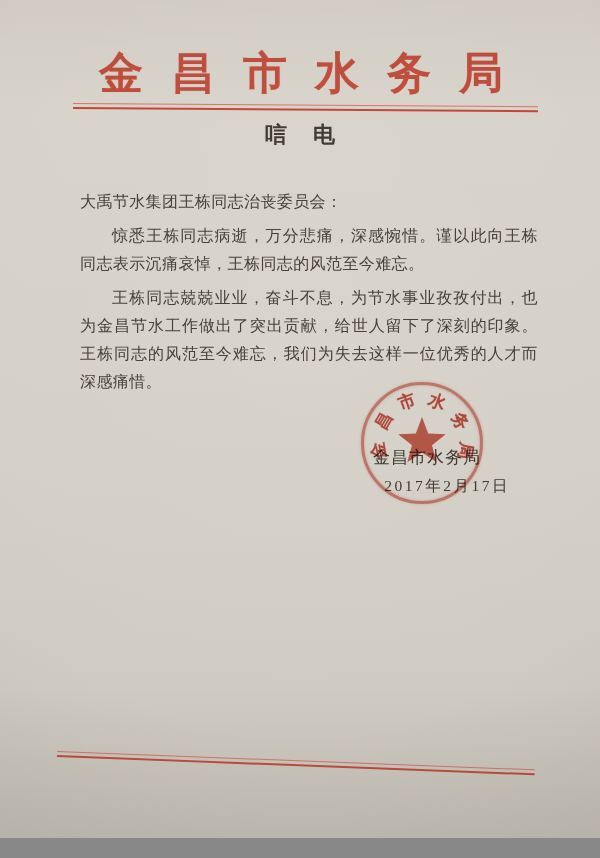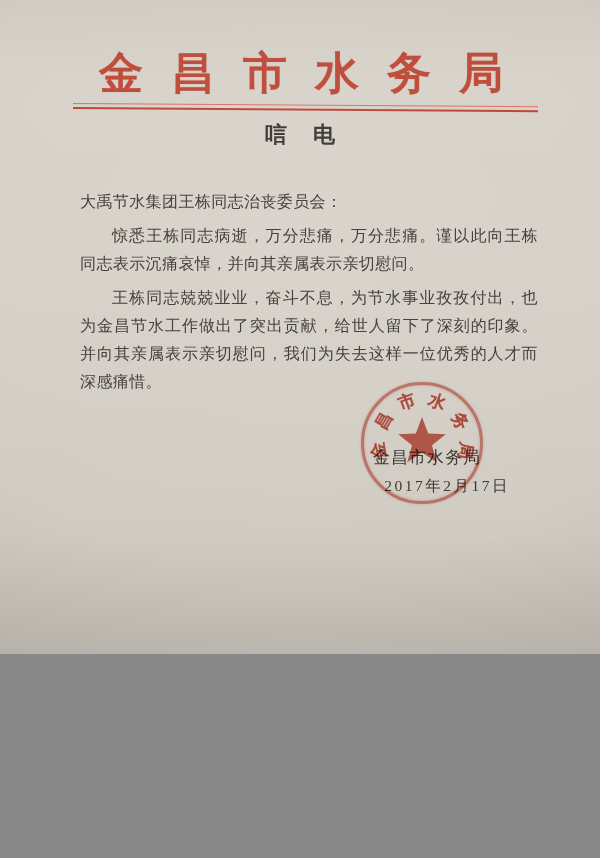--- a/index.html
+++ b/index.html
@@ -1,18 +1,18 @@
 <!DOCTYPE html>
 <html><head>
 <meta charset="utf-8">
 <style>
   html,body { margin:0; padding:0; background:#888; }
   .page {
     position:relative;
-    width:600px; height:654px;
+    width:600px; height:838px;
     margin:0 auto;
     background: linear-gradient(180deg, #d9d4cb 0%, #d6d1c8 45%, #d2cdc4 75%, #ccc7be 100%);
     overflow:hidden;
     font-family:"Liberation Serif","DejaVu Serif",serif;
   }
   
   .page::after {
     content:""; position:absolute; inset:0; pointer-events:none;
     background:
       radial-gradient(ellipse 120% 90% at 50% 38%, rgba(255,255,255,0.06) 0%, rgba(70,64,54,0.0) 55%, rgba(70,64,54,0.12) 100%),
@@ -103,22 +103,22 @@
 <div class="page">
 
   <h1 class="agency-name">金昌市水务局</h1>
 
   <div class="rule-top"></div>
 
   <h2 class="doc-title">唁电</h2>
 
   <div class="letter-body">
     <p class="salutation">大禹节水集团王栋同志治丧委员会：</p>
-    <p>惊悉王栋同志病逝，万分悲痛，万分悲痛。谨以此向王栋同志表示沉痛哀悼，并向其亲属表示亲切慰问。</p>
-    <p>王栋同志兢兢业业，奋斗不息，为节水事业孜孜付出，也为金昌节水工作做出了突出贡献，给世人留下了深刻的印象。并向其亲属表示亲切慰问，我们为失去这样一位优秀的人才而深感痛惜。</p>
+    <p>惊悉王栋同志病逝，万分悲痛，深感惋惜。谨以此向王栋同志表示沉痛哀悼，王栋同志的风范至今难忘。</p>
+    <p>王栋同志兢兢业业，奋斗不息，为节水事业孜孜付出，也为金昌节水工作做出了突出贡献，给世人留下了深刻的印象。王栋同志的风范至今难忘，我们为失去这样一位优秀的人才而深感痛惜。</p>
   </div>
 
   <div class="signature-block">
     <div class="signature-name">金昌市水务局</div>
     <div class="signature-date">2017年2月17日</div>
   </div>
 
   <div class="seal">
     <div class="seal-ring"></div>
     <div>

